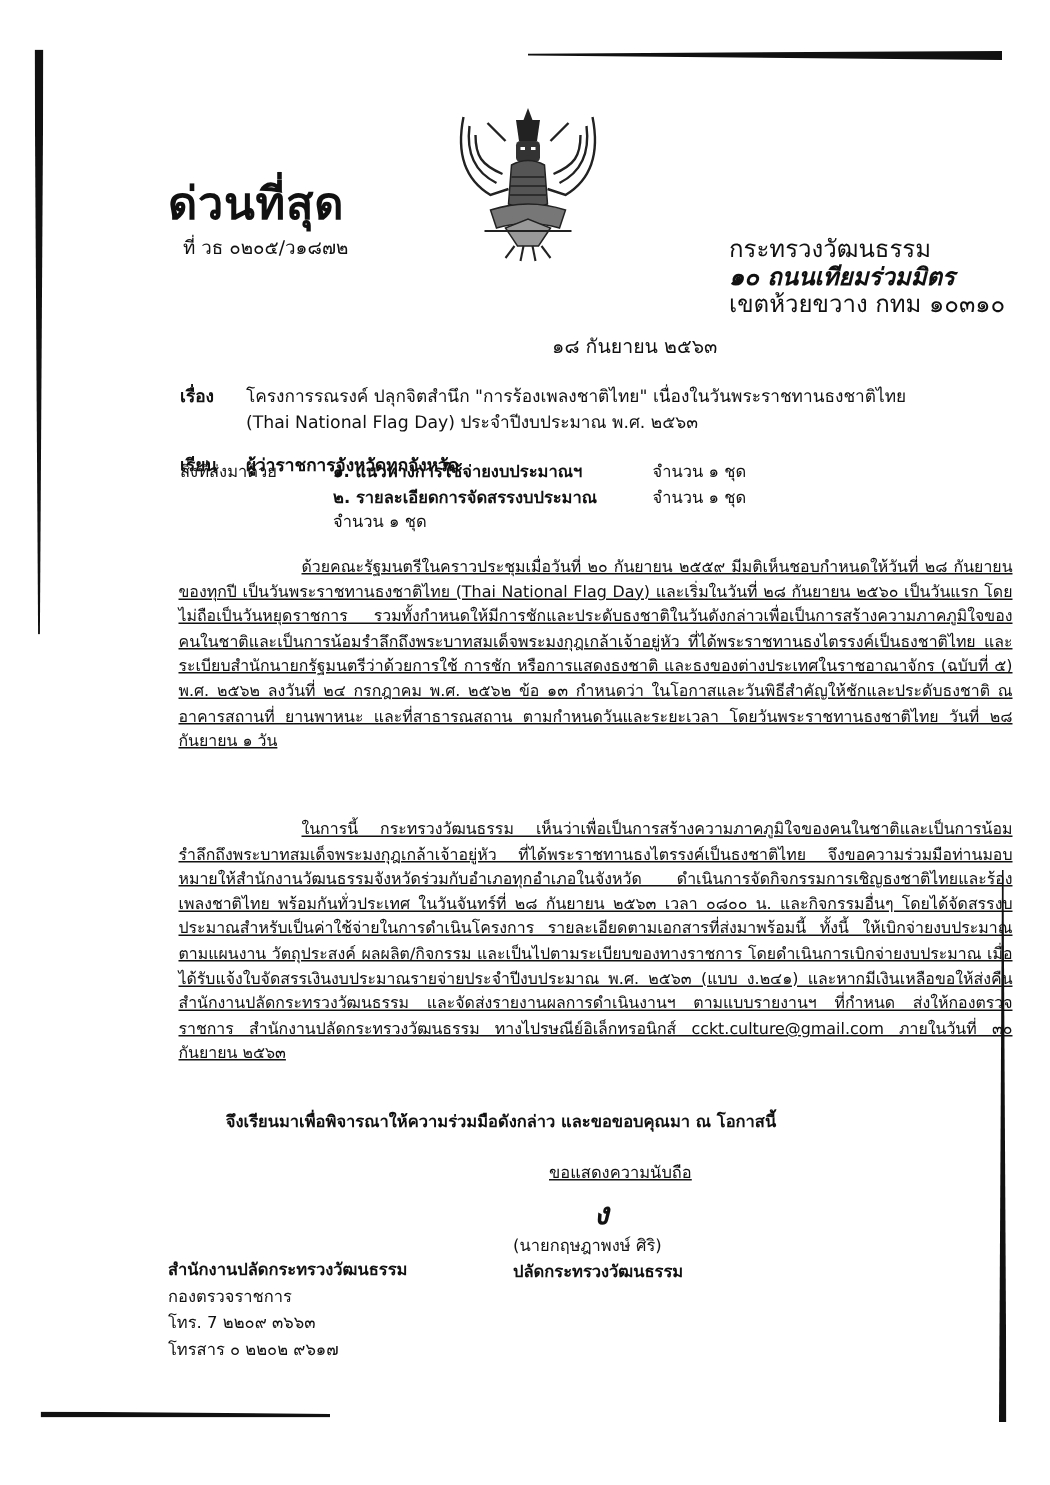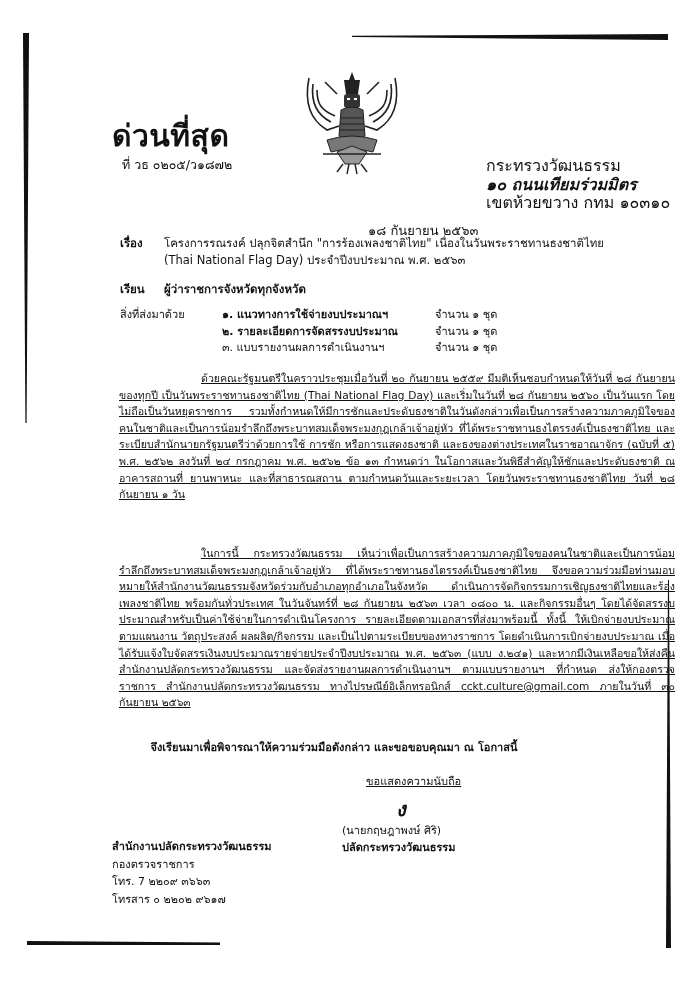--- a/index.html
+++ b/index.html
@@ -8,21 +8,21 @@
       font-family: "DejaVu Sans", "Liberation Sans", sans-serif; color: #111;
     }
     .scan-line { position: absolute; background: #111; }
     .abs { position: absolute; white-space: nowrap; }
     .urgent { left: 112px; top: 112px; font-size: 30px; font-weight: bold; letter-spacing: 0.5px; }
     .docno { left: 122px; top: 155px; font-size: 12.5px; }
     .garuda { left: 297px; top: 68px; width: 110px; height: 108px; }
     .addr { left: 486px; font-size: 16px; }
     .date { left: 368px; top: 220px; font-size: 13px; font-weight: normal; }
     .subj { left: 120px; top: 235px; font-size: 11.5px; line-height: 17px; }
-    .lbl { display: inline-block; width: 44px; }
+    .lbl { display: inline-block; width: 44px; margin-top: 21px; }
     .indent2 { padding-left: 44px; }
     .to { left: 120px; top: 280px; font-size: 11.5px; }
     .encl { left: 120px; top: 307px; font-size: 11px; line-height: 16.5px; }
     .encl-row { display: flex; }
     .encl-label { width: 102px; }
     .encl-item { width: 213px; }
     .body-block { left: 119px; width: 556px; font-size: 10.6px; line-height: 16.6px; white-space: normal; }
     .body-block p { margin: 0; text-align: justify; text-align-last: left; text-decoration: underline; }
     .ind { text-indent: 82px; }
     .b { font-weight: bold; }
@@ -99,21 +99,20 @@
     <span class="encl-item b">๑. แนวทางการใช้จ่ายงบประมาณฯ</span>
     <span>จำนวน ๑ ชุด</span>
   </div>
   <div class="encl-row">
     <span class="encl-label"></span>
     <span class="encl-item b">๒. รายละเอียดการจัดสรรงบประมาณ</span>
     <span>จำนวน ๑ ชุด</span>
   </div>
   <div class="encl-row">
     <span class="encl-label"></span>
-    <span class="encl-item">๓. แบบรายงานผลการดำเนินงานฯ</span>
     <span>จำนวน ๑ ชุด</span>
   </div>
 </div>
 
 <div class="abs body-block" style="top:370px;">
   <p class="ind">ด้วยคณะรัฐมนตรีในคราวประชุมเมื่อวันที่ ๒๐ กันยายน ๒๕๕๙ มีมติเห็นชอบกำหนดให้วันที่ ๒๘ กันยายน ของทุกปี เป็นวันพระราชทานธงชาติไทย (Thai National Flag Day) และเริ่มในวันที่ ๒๘ กันยายน ๒๕๖๐ เป็นวันแรก โดยไม่ถือเป็นวันหยุดราชการ รวมทั้งกำหนดให้มีการชักและประดับธงชาติในวันดังกล่าวเพื่อเป็นการสร้างความภาคภูมิใจของคนในชาติและเป็นการน้อมรำลึกถึงพระบาทสมเด็จพระมงกุฎเกล้าเจ้าอยู่หัว ที่ได้พระราชทานธงไตรรงค์เป็นธงชาติไทย และระเบียบสำนักนายกรัฐมนตรีว่าด้วยการใช้ การชัก หรือการแสดงธงชาติ และธงของต่างประเทศในราชอาณาจักร (ฉบับที่ ๕) พ.ศ. ๒๕๖๒ ลงวันที่ ๒๔ กรกฎาคม พ.ศ. ๒๕๖๒ ข้อ ๑๓ กำหนดว่า ในโอกาสและวันพิธีสำคัญให้ชักและประดับธงชาติ ณ อาคารสถานที่ ยานพาหนะ และที่สาธารณสถาน ตามกำหนดวันและระยะเวลา โดยวันพระราชทานธงชาติไทย วันที่ ๒๘ กันยายน ๑ วัน</p>
 </div>
 
 <div class="abs body-block" style="top:545px;">
   <p class="ind">ในการนี้ กระทรวงวัฒนธรรม เห็นว่าเพื่อเป็นการสร้างความภาคภูมิใจของคนในชาติและเป็นการน้อมรำลึกถึงพระบาทสมเด็จพระมงกุฎเกล้าเจ้าอยู่หัว ที่ได้พระราชทานธงไตรรงค์เป็นธงชาติไทย จึงขอความร่วมมือท่านมอบหมายให้สำนักงานวัฒนธรรมจังหวัดร่วมกับอำเภอทุกอำเภอในจังหวัด ดำเนินการจัดกิจกรรมการเชิญธงชาติไทยและร้องเพลงชาติไทย พร้อมกันทั่วประเทศ ในวันจันทร์ที่ ๒๘ กันยายน ๒๕๖๓ เวลา ๐๘๐๐ น. และกิจกรรมอื่นๆ โดยได้จัดสรรงบประมาณสำหรับเป็นค่าใช้จ่ายในการดำเนินโครงการ รายละเอียดตามเอกสารที่ส่งมาพร้อมนี้ ทั้งนี้ ให้เบิกจ่ายงบประมาณ ตามแผนงาน วัตถุประสงค์ ผลผลิต/กิจกรรม และเป็นไปตามระเบียบของทางราชการ โดยดำเนินการเบิกจ่ายงบประมาณ เมื่อได้รับแจ้งใบจัดสรรเงินงบประมาณรายจ่ายประจำปีงบประมาณ พ.ศ. ๒๕๖๓ (แบบ ง.๒๔๑) และหากมีเงินเหลือขอให้ส่งคืนสำนักงานปลัดกระทรวงวัฒนธรรม และจัดส่งรายงานผลการดำเนินงานฯ ตามแบบรายงานฯ ที่กำหนด ส่งให้กองตรวจราชการ สำนักงานปลัดกระทรวงวัฒนธรรม ทางไปรษณีย์อิเล็กทรอนิกส์ cckt.culture@gmail.com ภายในวันที่ ๓๐ กันยายน ๒๕๖๓</p>

